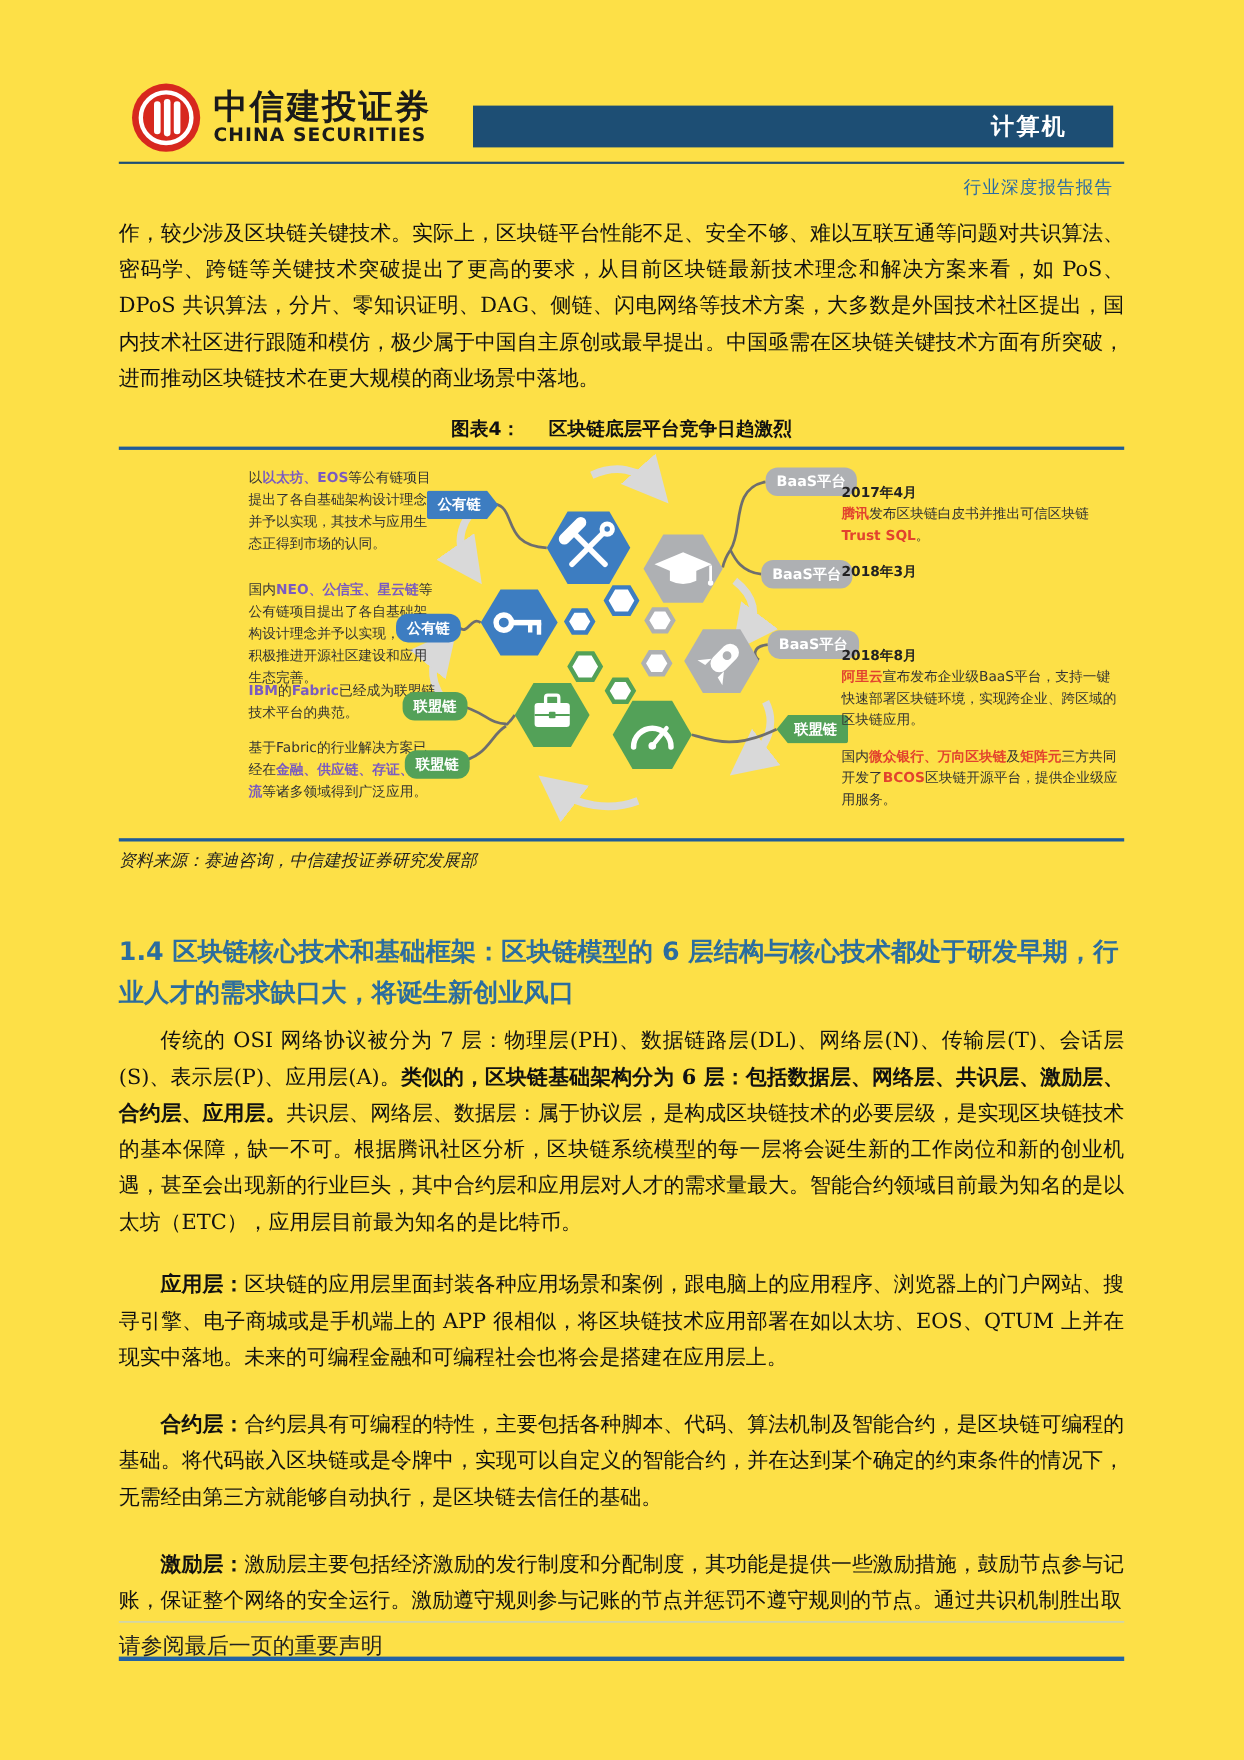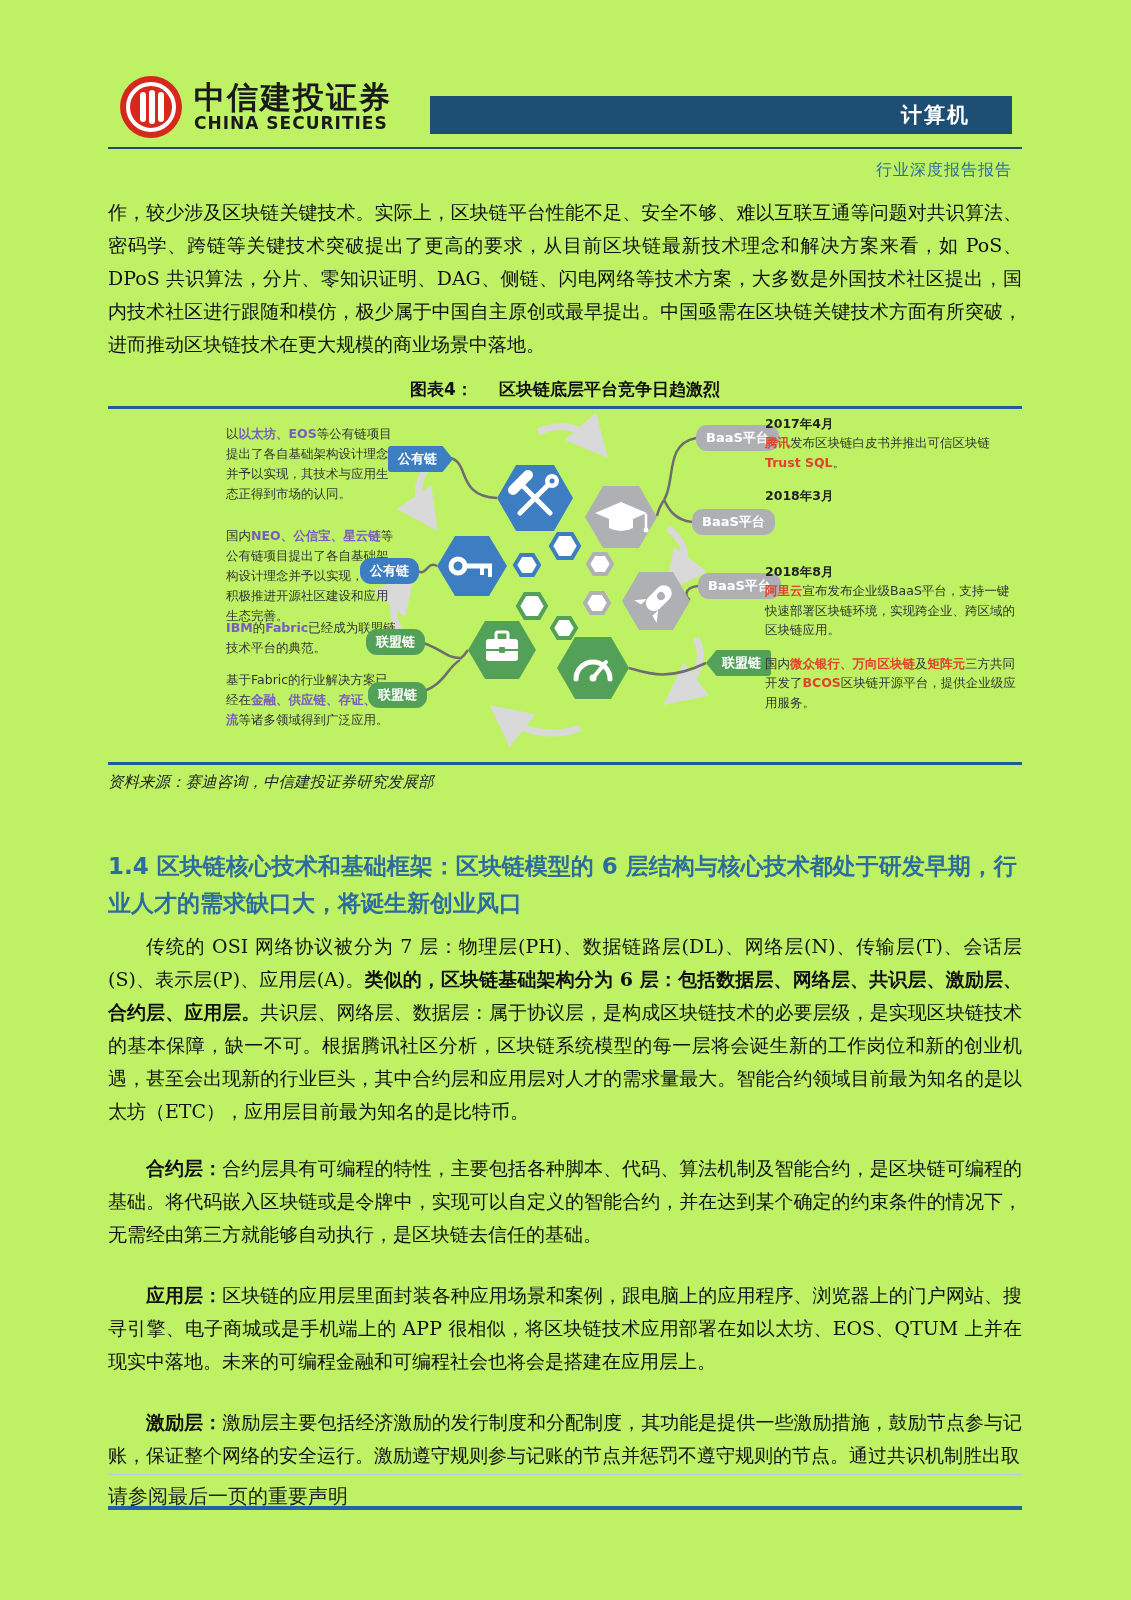--- a/index.html
+++ b/index.html
@@ -1,18 +1,18 @@
 <!DOCTYPE html>
 <html><head>
 <meta charset="utf-8">
 <style>
   * { margin:0; padding:0; box-sizing:border-box; }
   html,body { background:#ffffff; }
   body { font-family:"DejaVu Serif","Liberation Serif",serif; color:#1a1a1a; }
-  .page { position:relative; width:1131px; height:1600px; background:#bef264; overflow:hidden; }
+  .page { position:relative; width:1131px; height:1600px; background:#fde047; overflow:hidden; }
 
   
   .logo-wrap { position:absolute; left:120px; top:76px; display:flex; align-items:center; }
   .logo-mark { position:relative; width:62px; height:62px; border-radius:50%; background:#d7281e; flex:0 0 auto; }
   .logo-mark .ring { position:absolute; left:6px; top:6px; width:50px; height:50px; border-radius:50%; border:4px solid #ffffff; }
   .logo-mark .bar { position:absolute; top:16px; width:6px; height:30px; background:#ffffff; border-radius:3px; }
   .logo-mark .b1 { left:20px; } .logo-mark .b2 { left:29px; height:34px; top:14px; } .logo-mark .b3 { left:38px; }
   .logo-text { margin-left:12px; font-family:"DejaVu Sans","Liberation Sans",sans-serif; }
   .logo-cn { font-size:31px; font-weight:bold; color:#1a1a1a; letter-spacing:2px; line-height:1.05; }
   .logo-en { font-size:17px; font-weight:bold; color:#1a1a1a; letter-spacing:1px; }
@@ -24,21 +24,21 @@
   
   .intro { position:absolute; left:108px; top:196px; width:914px; font-size:19px; line-height:33px; text-align:justify; color:#111; }
 
   
   .fig-caption { position:absolute; left:108px; top:378px; width:914px; font-family:"DejaVu Sans","Liberation Sans",sans-serif; font-size:17px; font-weight:bold; color:#111;text-align:center; }
   .fig-caption .fig-title { margin-left:26px; }
   .fig-rule-top { position:absolute; left:108px; top:406px; width:914px; height:3px; background:#1f5c99; }
   .figure { position:absolute; left:108px; top:410px; width:914px; height:352px; }
   .figure svg.diagram { position:absolute; left:0; top:0; }
   .fig-text { position:absolute; font-family:"DejaVu Sans","Liberation Sans",sans-serif; font-size:12.5px; line-height:1.6; color:#333; width:172px; }
-  .fig-text-r { position:absolute; font-family:"DejaVu Sans","Liberation Sans",sans-serif; font-size:12.5px; line-height:1.55; color:#333; width:256px; }
+  .fig-text-r { position:absolute; font-family:"DejaVu Sans","Liberation Sans",sans-serif; font-size:12.5px; line-height:1.55; color:#333; width:256px;margin-top:24px; }
   .fig-date { font-weight:bold; color:#222; }
   .seg-purple { color:#7a5bc0; font-weight:bold; }
   .seg-red { color:#e2432e; font-weight:bold; }
   .seg-bold { font-weight:bold; }
   .banner { position:absolute; font-family:"DejaVu Sans","Liberation Sans",sans-serif; font-size:13px; font-weight:bold; color:#fff; padding:4px 10px; border-radius:11px; white-space:nowrap; }
   .banner.blue { background:#3d7dc1; }
   .banner.green { background:#53a158; }
   .banner.gray { background:#aeb0b3; }
   .banner.point-right { border-radius:3px 0 0 3px; clip-path:polygon(0 0, 84% 0, 100% 50%, 84% 100%, 0 100%); padding-right:16px; }
   .banner.point-left { border-radius:0 3px 3px 0; clip-path:polygon(16% 0, 100% 0, 100% 100%, 16% 100%, 0 50%); padding-left:16px; }
@@ -201,22 +201,22 @@
     </div>
   </div>
 
   <div class="fig-rule-bottom"></div>
   <div class="fig-source">资料来源：赛迪咨询，中信建投证券研究发展部</div>
 
   <div class="section-heading">1.4 区块链核心技术和基础框架：区块链模型的 6 层结构与核心技术都处于研发早期，行业人才的需求缺口大，将诞生新创业风口</div>
 
   <div class="body-copy">
     <p><span>传统的 OSI 网络协议被分为 7 层：物理层(PH)、数据链路层(DL)、网络层(N)、传输层(T)、会话层(S)、表示层(P)、应用层(A)。</span><span class="seg-bold">类似的，区块链基础架构分为 6 层：包括数据层、网络层、共识层、激励层、合约层、应用层。</span><span>共识层、网络层、数据层：属于协议层，是构成区块链技术的必要层级，是实现区块链技术的基本保障，缺一不可。根据腾讯社区分析，区块链系统模型的每一层将会诞生新的工作岗位和新的创业机遇，甚至会出现新的行业巨头，其中合约层和应用层对人才的需求量最大。智能合约领域目前最为知名的是以太坊（ETC），应用层目前最为知名的是比特币。</span></p>
+    <p><span class="seg-bold">应用层：</span><span>区块链的应用层里面封装各种应用场景和案例，跟电脑上的应用程序、浏览器上的门户网站、搜寻引擎、电子商城或是手机端上的 APP 很相似，将区块链技术应用部署在如以太坊、EOS、QTUM 上并在现实中落地。未来的可编程金融和可编程社会也将会是搭建在应用层上。</span></p>
     <p><span class="seg-bold">合约层：</span><span>合约层具有可编程的特性，主要包括各种脚本、代码、算法机制及智能合约，是区块链可编程的基础。将代码嵌入区块链或是令牌中，实现可以自定义的智能合约，并在达到某个确定的约束条件的情况下，无需经由第三方就能够自动执行，是区块链去信任的基础。</span></p>
-    <p><span class="seg-bold">应用层：</span><span>区块链的应用层里面封装各种应用场景和案例，跟电脑上的应用程序、浏览器上的门户网站、搜寻引擎、电子商城或是手机端上的 APP 很相似，将区块链技术应用部署在如以太坊、EOS、QTUM 上并在现实中落地。未来的可编程金融和可编程社会也将会是搭建在应用层上。</span></p>
     <p><span class="seg-bold">激励层：</span><span>激励层主要包括经济激励的发行制度和分配制度，其功能是提供一些激励措施，鼓励节点参与记账，保证整个网络的安全运行。激励遵守规则参与记账的节点并惩罚不遵守规则的节点。通过共识机制胜出取</span></p>
   </div>
 
   <div class="footer-thin"></div>
   <div class="footer-text">请参阅最后一页的重要声明</div>
   <div class="footer-thick"></div>
 
 </div>
 
 </body></html>

